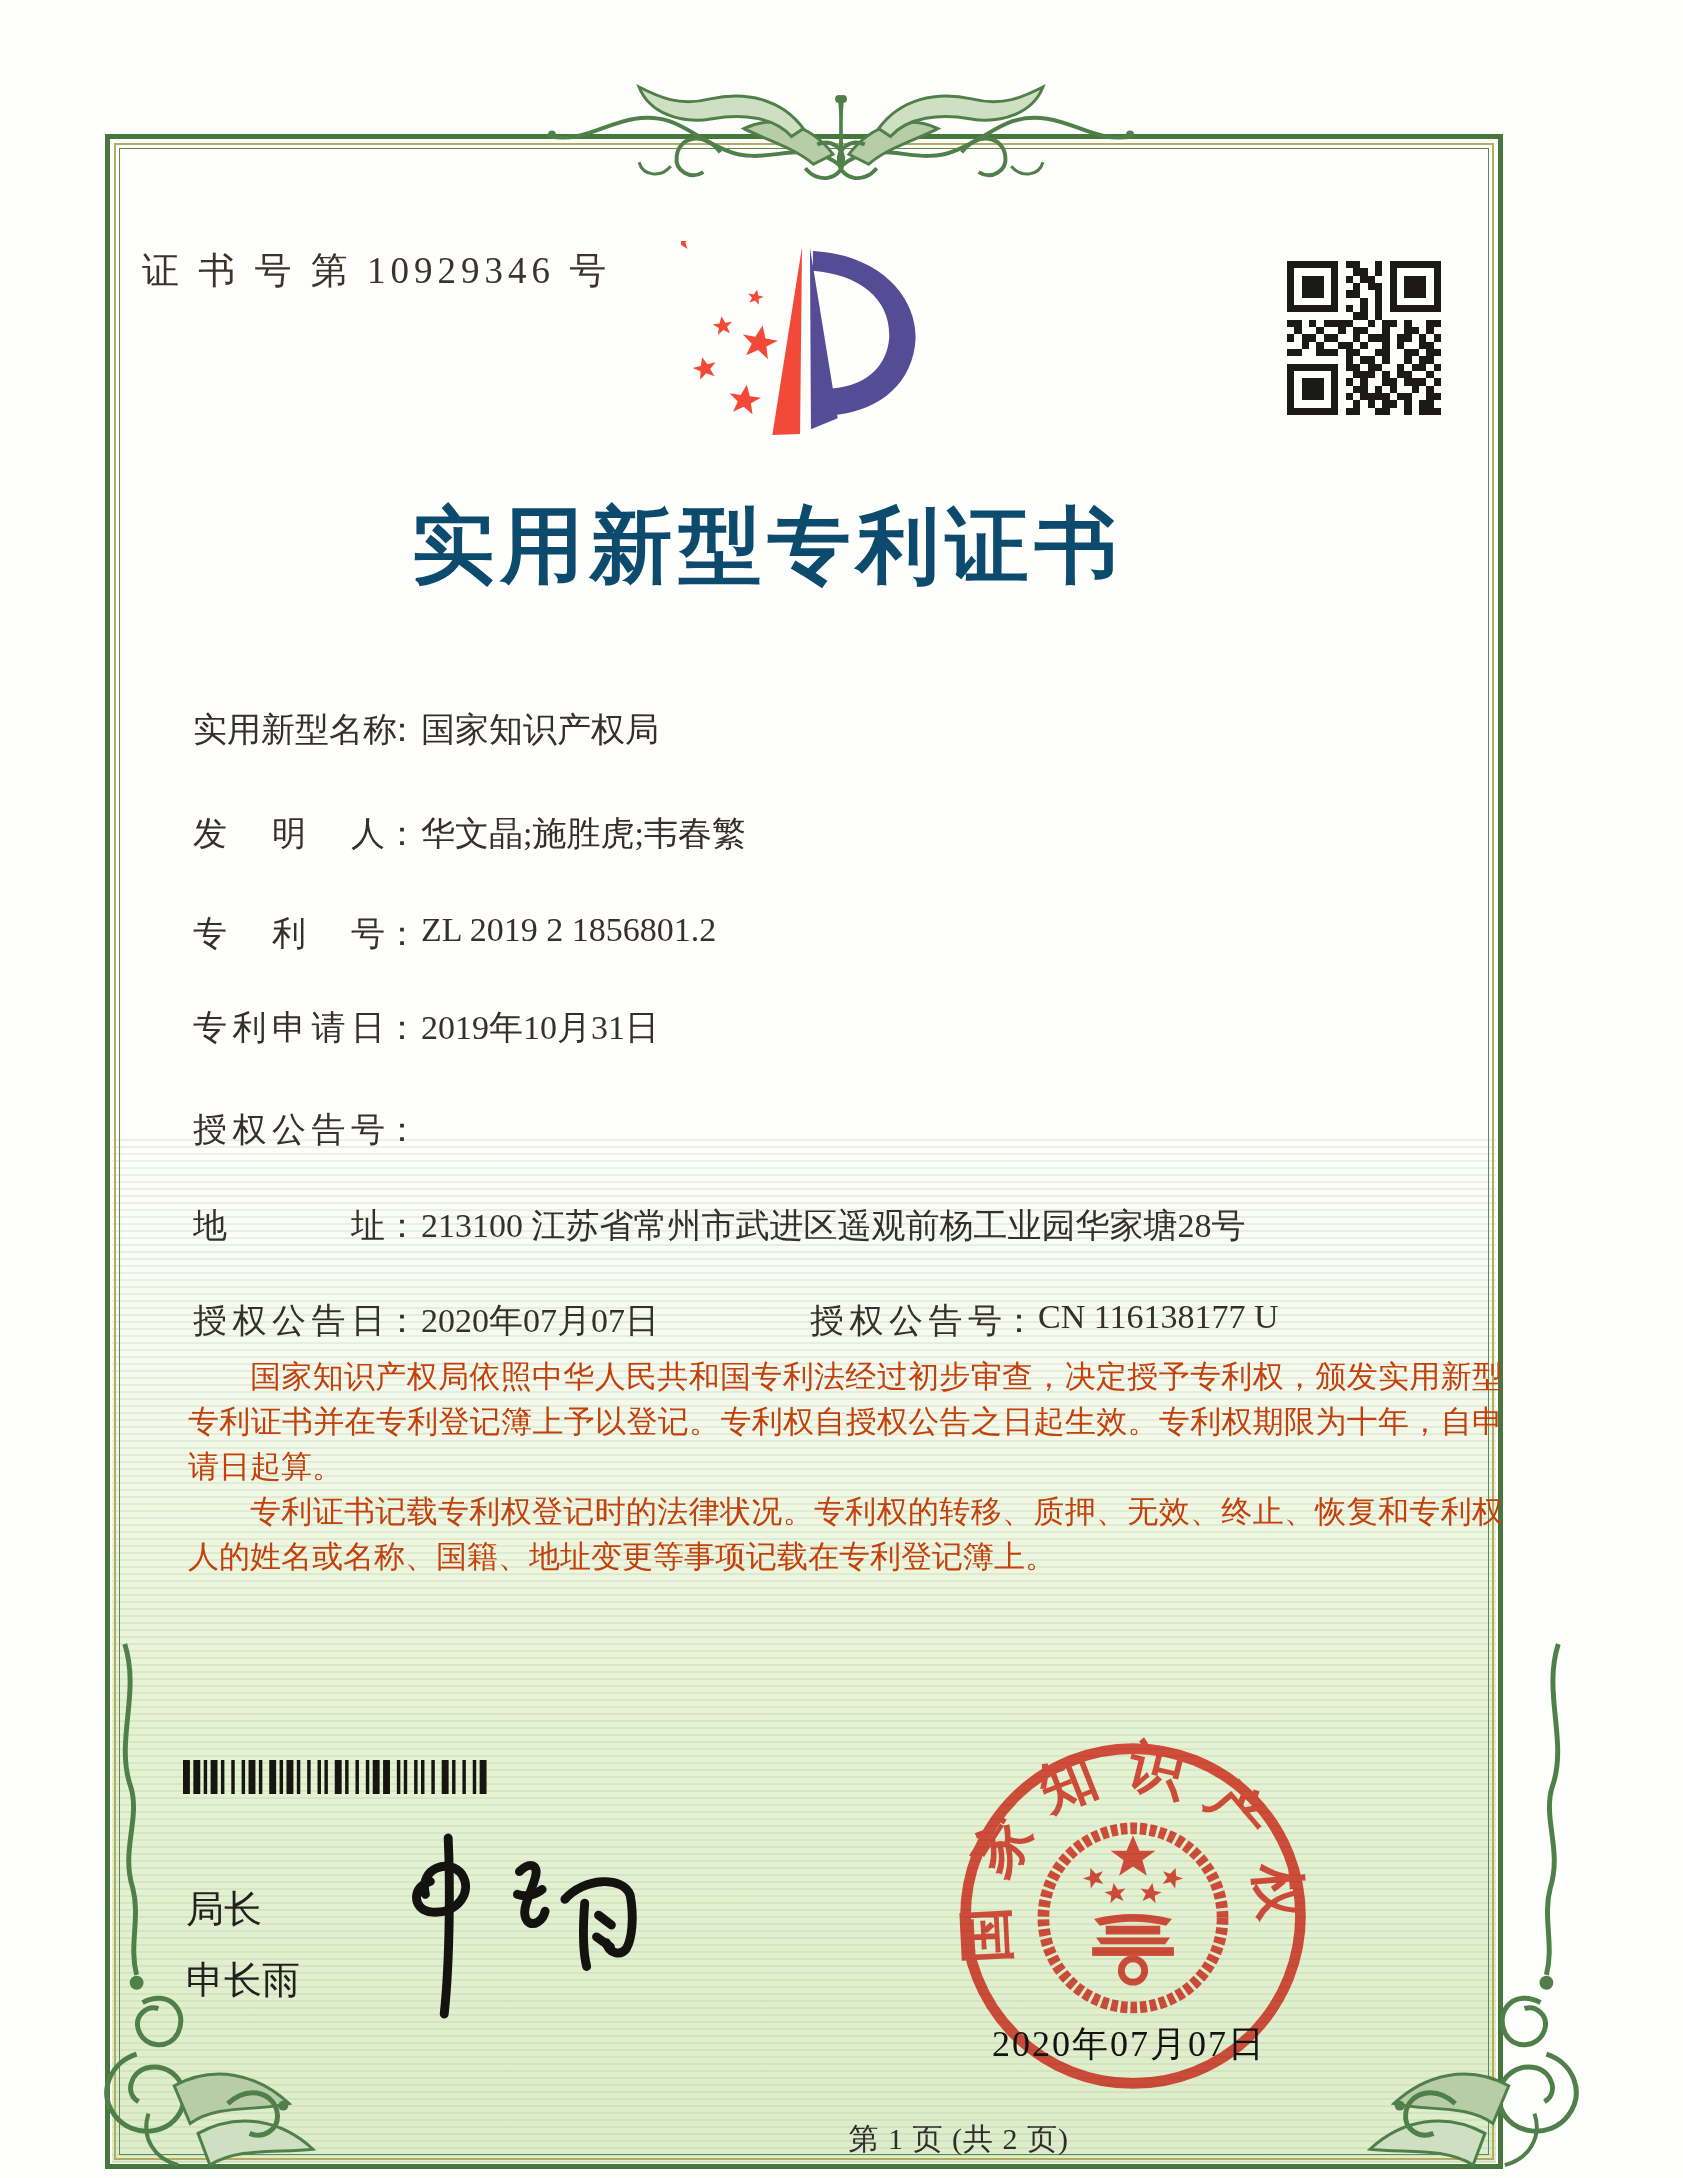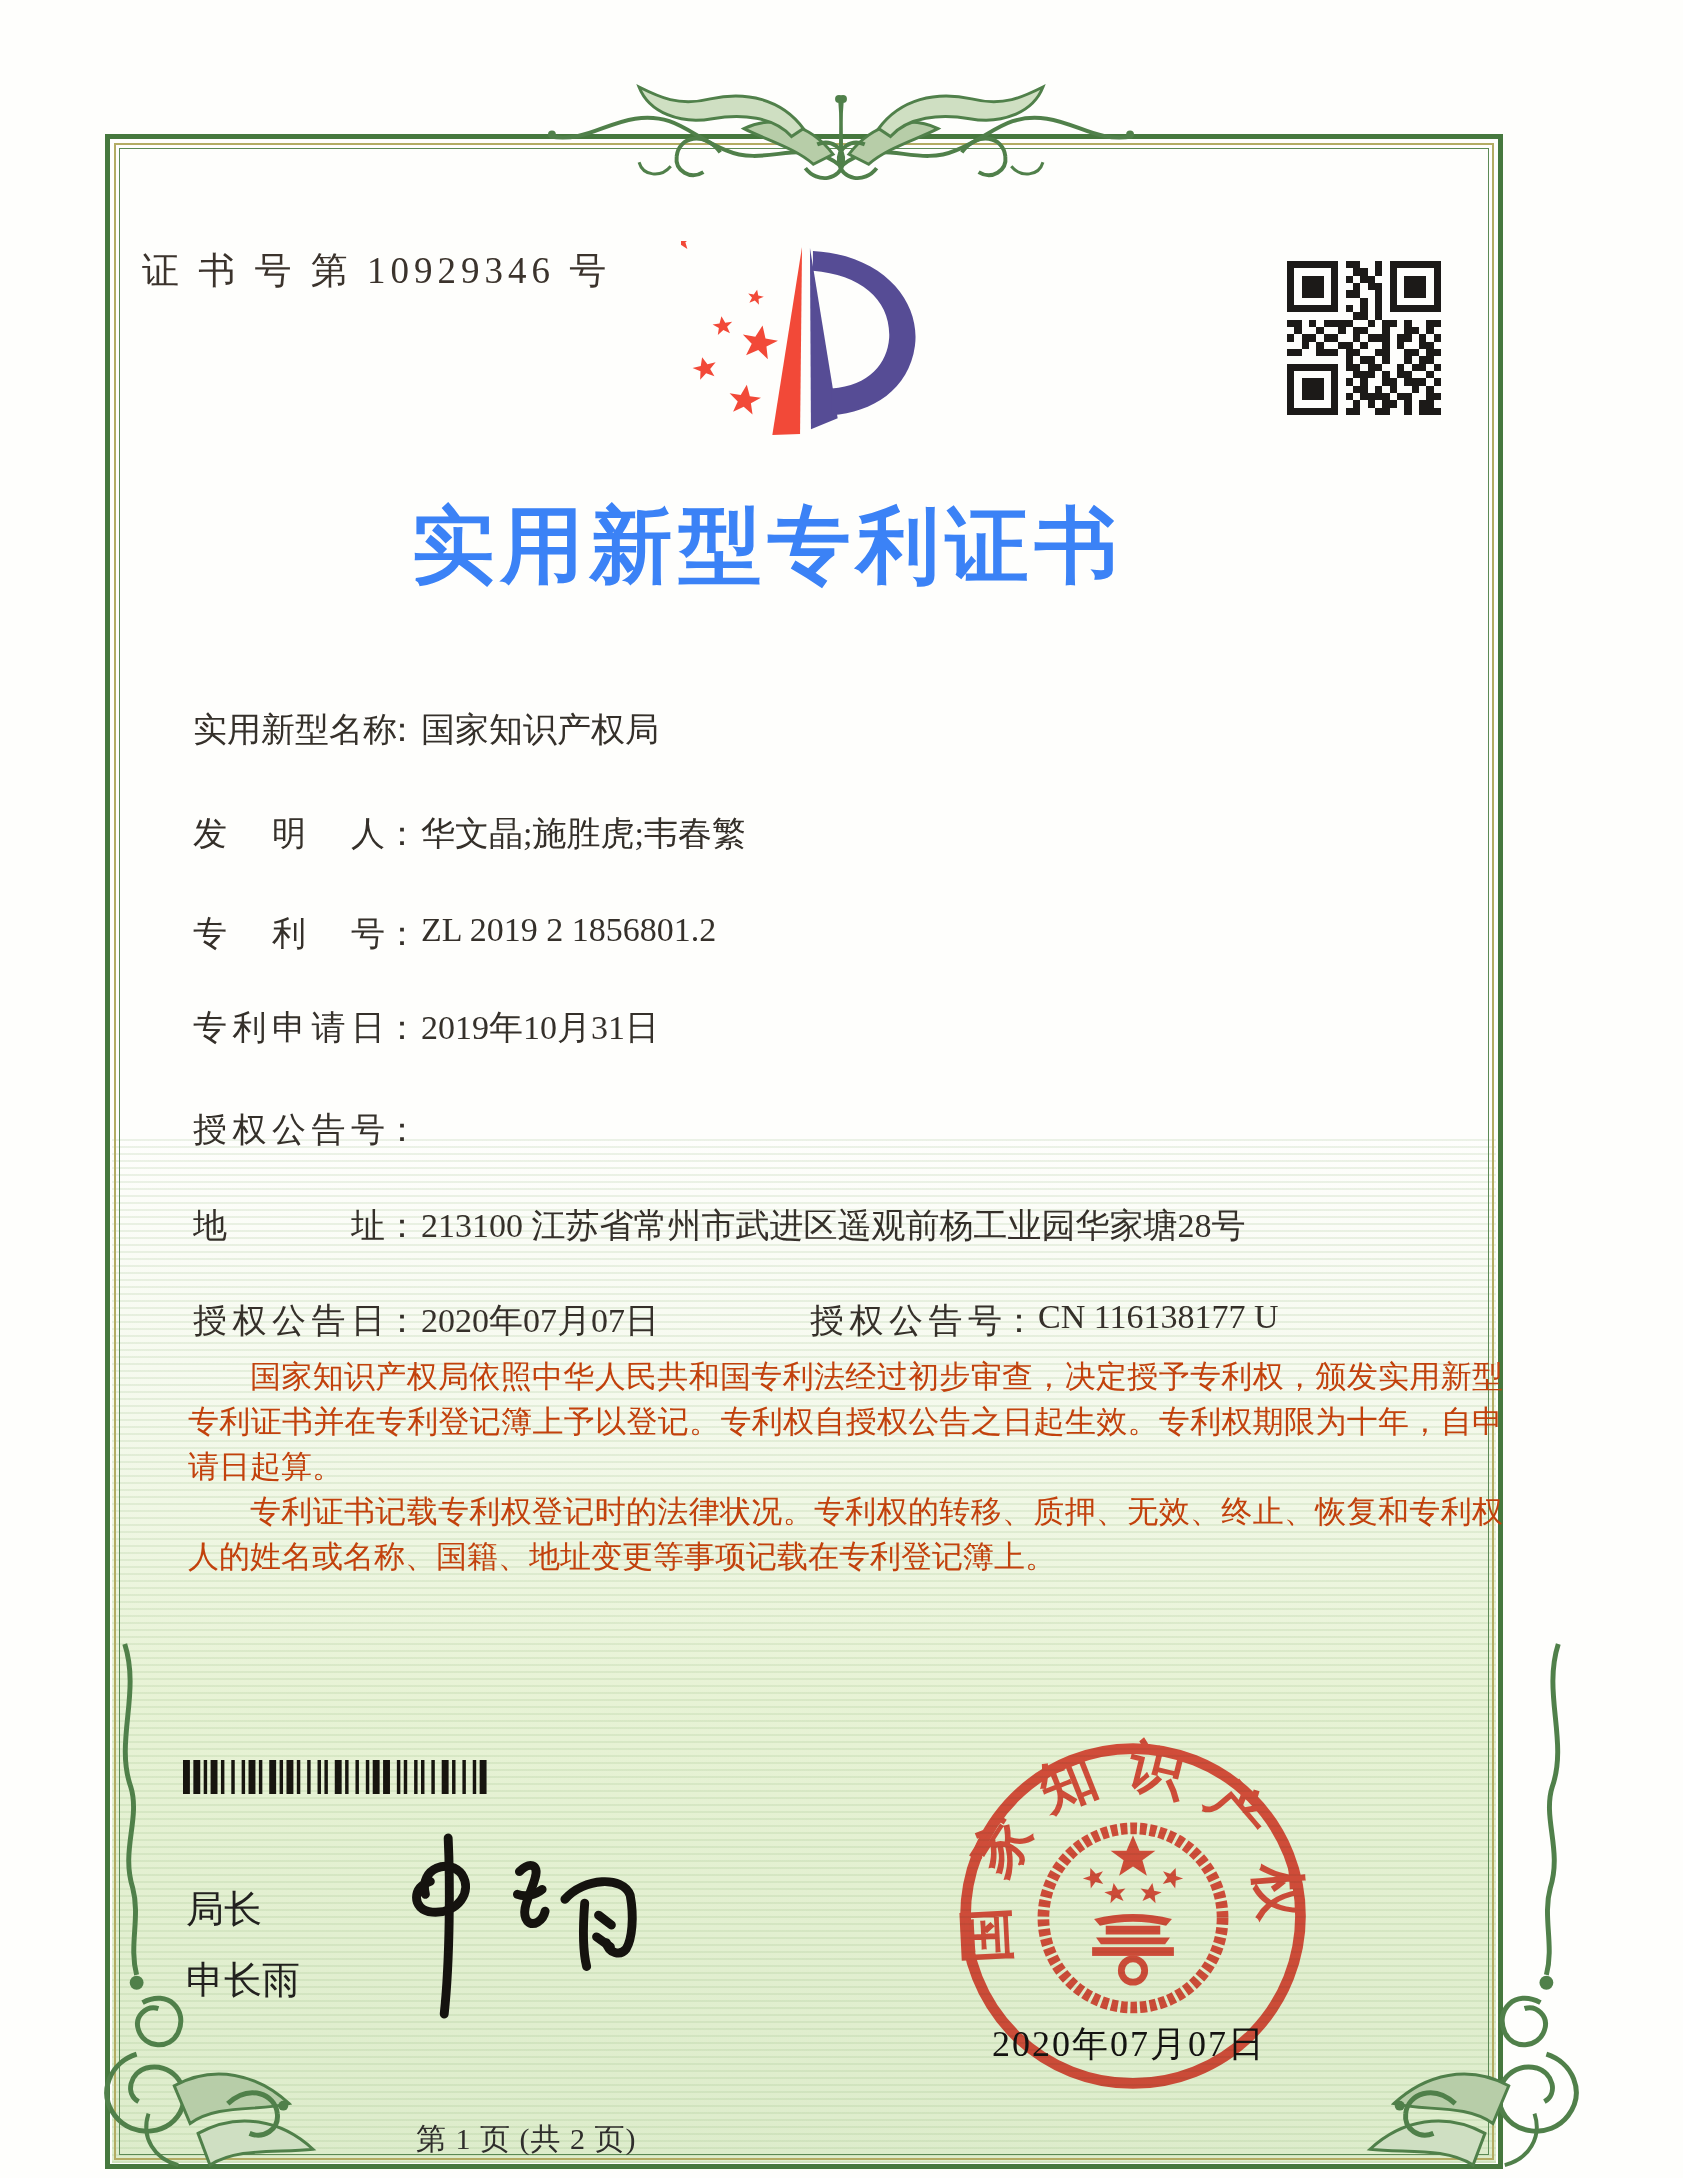--- a/index.html
+++ b/index.html
@@ -13,32 +13,32 @@
   
   #wash{position:absolute;left:112px;top:1139px;width:1384px;height:1024px;z-index:1;
         background:
          repeating-linear-gradient(0deg, rgba(138,178,118,.16) 0 1.6px, rgba(255,255,255,0) 1.6px 7px),
          linear-gradient(180deg, rgba(234,244,219,0) 0px, rgba(234,244,219,.45) 257px,
                          rgba(230,242,211,.95) 554px, #ddeccb 100%);}
   
   .abs{position:absolute;z-index:3;}
   #certno{left:142px;top:246px;font-size:37px;letter-spacing:5px;color:#3b332c;}
   #title{left:401px;top:491px;width:733px;text-align:center;font-size:83px;font-weight:700;
-         letter-spacing:6px;color:#3b82f6;}
+         letter-spacing:6px;color:#0c4a6e;}
   .frow{position:absolute;left:193px;display:flex;align-items:flex-start;font-size:34px;
         color:#35302a;z-index:3;white-space:nowrap;margin-top:19px;}
   .flabel{display:inline-block;width:192px;text-align:justify;text-align-last:justify;}
   .fcolon{display:inline-block;width:36px;}
   #row-grant-right{left:810px;}
   #body-text{left:188px;top:1354px;width:1315px;font-size:31px;line-height:45px;
              text-align:justify;color:#c2410c;z-index:3;}
   #body-text p{margin:0;text-indent:2em;}
   #officer{left:186px;top:1874px;font-size:38px;color:#22211f;line-height:71px;z-index:3;}
   #seal-date{left:992px;top:2020px;font-size:36px;letter-spacing:2px;color:#141311;z-index:6;}
-  #footer{left:416px;top:2119px;width:653px;text-align:left;font-size:30px;
+  #footer{left:416px;top:2119px;width:653px;text-align:right;font-size:30px;
           letter-spacing:1px;color:#2f2e2c;z-index:3;}
   
   #logo{left:681px;top:241px;width:248px;height:203px;z-index:3;}
   #qr{left:1287px;top:261px;width:154px;height:154px;z-index:3;}
   #barcode{left:183px;top:1760px;width:307px;height:34px;z-index:3;}
   #signature{left:371px;top:1820px;width:277px;height:210px;z-index:4;}
   #seal{left:948px;top:1731px;width:370px;height:370px;z-index:5;opacity:.88;
         mix-blend-mode:multiply;}
   .seal-text{font-size:58px;font-weight:700;letter-spacing:24px;fill:#e5392b;
              font-family:"Liberation Serif","DejaVu Serif",serif;}

